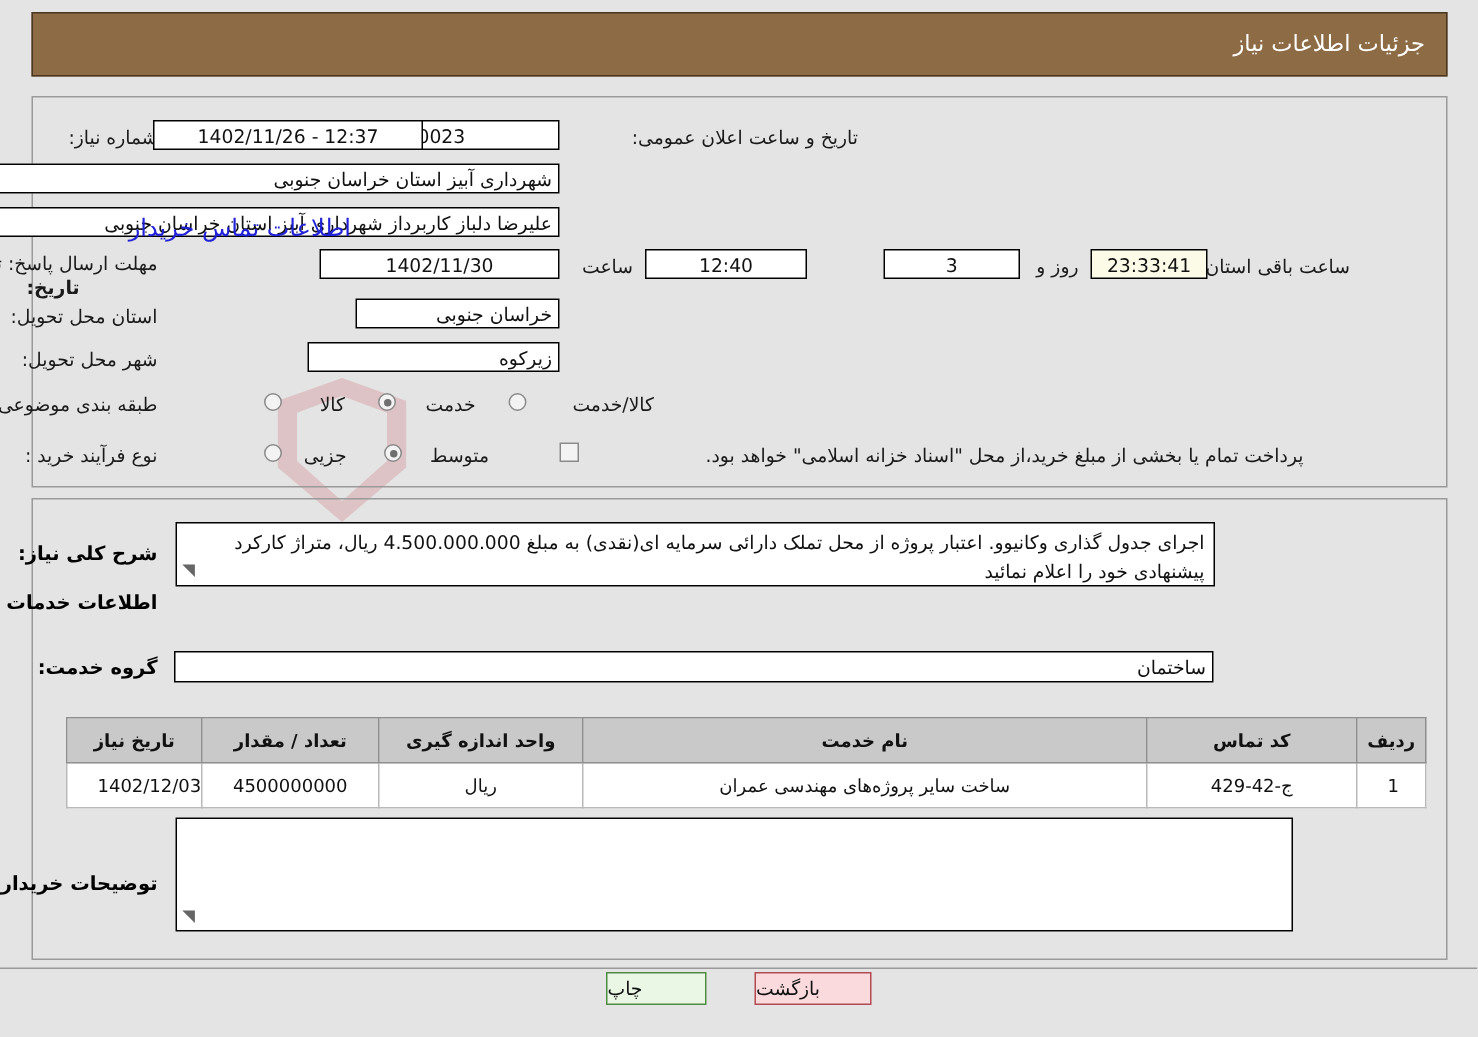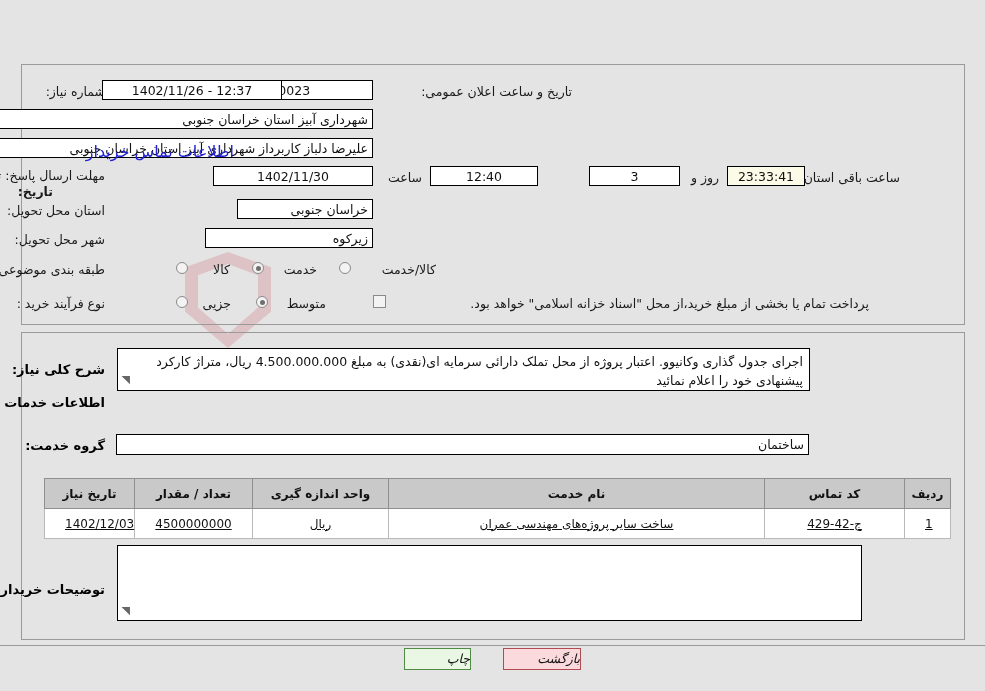--- a/index.html
+++ b/index.html
@@ -209,51 +209,52 @@
     padding: 2px 4px;
     text-align: center;
   }
   #svc-table td {
     background: #fff;
     border: 1px solid #b9b9b9;
     height: 25px;
     padding: 2px 20px;
     text-align: center;
     color: #111;
-    text-decoration: underline;
   }
   #svc-table td.ltr { direction: ltr; }
 
   
   .btn {
     position: absolute;
     height: 22px;
     border: 1px solid #444;
     box-sizing: border-box;
     font-size: 12.5px;
     line-height: 20px;
-    text-align: right;
+    text-align: left;
     cursor: pointer;
     font-family: "DejaVu Sans", "Liberation Sans", sans-serif;
     color: #111;
-    font-style: italic;
   }
   .btn-print  { background: #e9f7e4; border-color: #4f8b43; }
   .btn-back   { background: #fadadd; border-color: #b04b52; }
 </style>
 </head>
 <body>
 
 <div id="page">
 
   <div class="watermark">
     <div class="wm-shield"></div>
     <div class="wm-shield-inner"></div>
   </div>
 
+  <div class="header-bar">
+    <div class="header-title">جزئیات اطلاعات نیاز</div>
+  </div>
 
   <div class="panel layer" id="panel-top"></div>
 
   <div class="layer">
 
     <div class="lbl" style="right:880px; top:84px;">شماره نیاز:</div>
     <div class="fld center ltr" style="right:612px; top:80px; width:253px;">1102092256000023</div>
 
     <div class="lbl" style="right:413px; top:84px;">تاریخ و ساعت اعلان عمومی:</div>
     <div class="fld center ltr" style="right:703px; top:80px; width:180px; left:102px;">1402/11/26 - 12:37</div>

